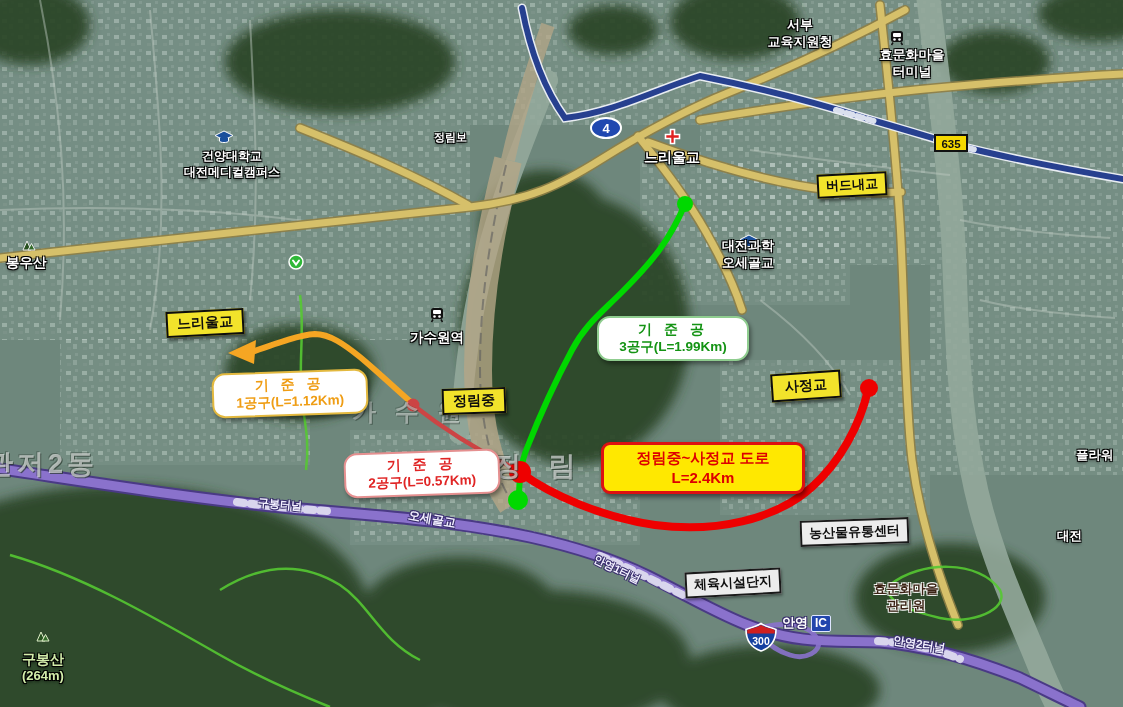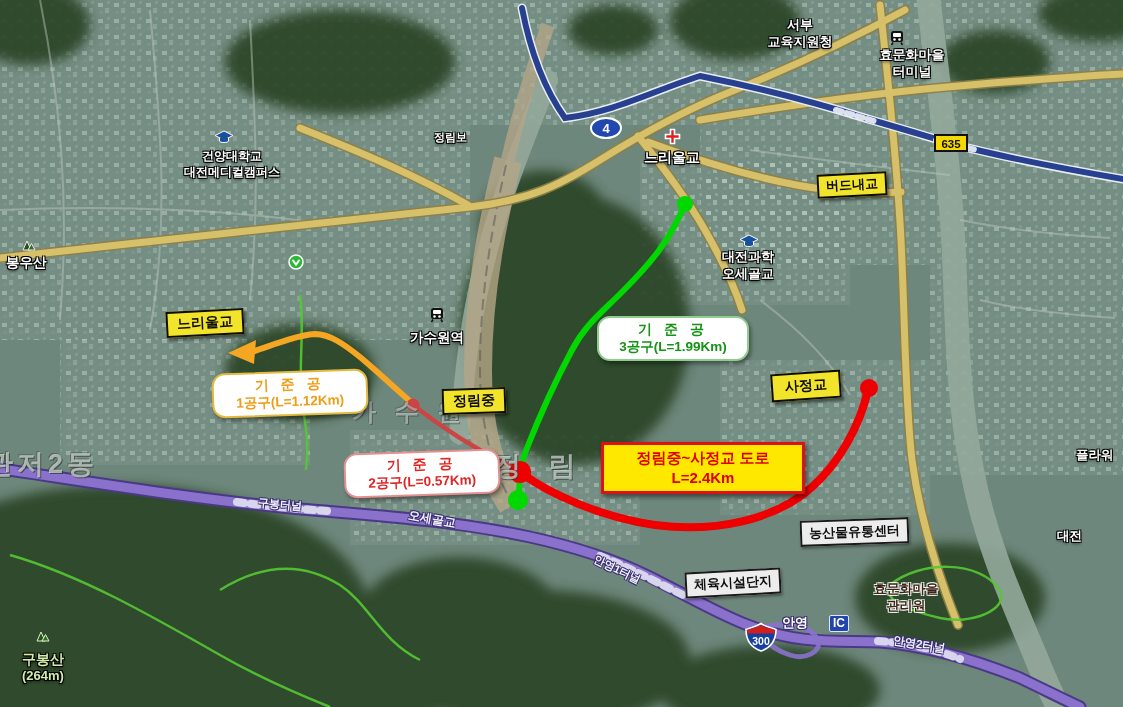--- a/index.html
+++ b/index.html
@@ -19,39 +19,39 @@
   
   .wbox{position:absolute;background:#ffffff;border-radius:13px;text-align:center;font-weight:bold;white-space:nowrap;
         padding:3px 8px 4px 8px;box-shadow:2px 3px 4px rgba(0,0,0,.4);line-height:1.25;}
   .wbox .t{display:block;font-size:14px;letter-spacing:4px;}
   .wbox .d{display:block;font-size:13.5px;}
   .wbox.s1{border:2px solid #e3b93f;color:#ef9d14;}
   .wbox.s2{border:2px solid #e59090;color:#e02525;}
   .wbox.s3{border:2px solid #8fcd8f;color:#149314;}
 
   
-  .hbox{position:absolute;background:#ffe800;border:3px solid #dd1111;border-radius:1px;color:#dd0000;font-weight:bold;
+  .hbox{position:absolute;background:#ffe800;border:3px solid #dd1111;border-radius:9px;color:#dd0000;font-weight:bold;
         text-align:center;padding:3px 10px 4px 10px;line-height:1.3;box-shadow:2px 3px 5px rgba(0,0,0,.5);white-space:nowrap;}
   .hbox .ln{display:block;font-size:15px;}
 
   
   .graybox{position:absolute;background:#ececec;border:2px solid #1a1a1a;color:#101010;font-weight:bold;font-size:13px;
            padding:2px 7px;white-space:nowrap;box-shadow:1px 2px 3px rgba(0,0,0,.4);}
 
   
   .roadtxt{position:absolute;color:#f2f0ff;font-weight:bold;font-size:11px;white-space:nowrap;
            text-shadow:-1px -1px 0 #3a2f6e,1px -1px 0 #3a2f6e,-1px 1px 0 #3a2f6e,1px 1px 0 #3a2f6e;}
 
   
   .wm{position:absolute;color:rgba(255,255,255,.58);font-weight:bold;font-size:27px;letter-spacing:10px;white-space:nowrap;
       text-shadow:1px 1px 0 rgba(40,55,45,.7),-1px -1px 0 rgba(40,55,45,.4);}
 
   .icbadge{display:inline-block;background:#2246ad;color:#fff;font-weight:bold;font-size:12px;padding:0 3px;border-radius:2px;
            border:1px solid #dfe6ff;line-height:15px;}
-  .icwrap{position:absolute;display:flex;align-items:center;gap:21px;justify-content:flex-end;}
+  .icwrap{position:absolute;display:flex;align-items:center;gap:3px;justify-content:flex-end;}
   .icname{color:#fff;font-weight:bold;font-size:13px;text-shadow:-1px -1px 0 #3a2f6e,1px -1px 0 #3a2f6e,-1px 1px 0 #3a2f6e,1px 1px 0 #3a2f6e;}
 
   .greenname{color:#d3edaa;}
   .darkpoi{color:#3a2214;text-shadow:-1px -1px 0 rgba(255,255,255,.85),1px -1px 0 rgba(255,255,255,.85),-1px 1px 0 rgba(255,255,255,.85),1px 1px 0 rgba(255,255,255,.85);}
 </style>
 </head>
 <body>
 
 <div class="stage">
 
@@ -260,21 +260,21 @@
 
   <svg class="abs" style="left:664px;top:128px;" width="17" height="17">
     <path d="M6.5,1.5 h4 v5 h5 v4 h-5 v5 h-4 v-5 h-5 v-4 h5 z" fill="#e02020" stroke="#fff" stroke-width="1.6"></path>
   </svg>
   <div class="poi" style="left:632px;top:148px;width:80px;font-size:14px;">느리울교</div>
 
   <svg class="abs" style="left:739px;top:234px;" width="20" height="15">
     <polygon points="10,1 19,5.5 10,10 1,5.5" fill="#1a4f9c" stroke="#fff" stroke-width="1"></polygon>
     <path d="M5.5,8 L5.5,11 C5.5,13 14.5,13 14.5,11 L14.5,8" fill="#1a4f9c" stroke="#fff" stroke-width="1"></path>
   </svg>
-  <div class="poi" style="left:708px;top:249px;width:80px;">
+  <div class="poi" style="left:708px;top:238px;width:80px;">
     <span class="ln">대전과학</span>
     <span class="ln">오세골교</span>
   </div>
 
   <svg class="abs" style="left:429px;top:307px;" width="16" height="16">
     <rect x="2" y="1" width="12" height="11" rx="2.5" fill="#111"></rect>
       <rect x="4" y="3" width="8" height="4" rx="1" fill="#fff"></rect>
     <circle cx="5.5" cy="9.5" r="1.3" fill="#fff"></circle>
       <circle cx="10.5" cy="9.5" r="1.3" fill="#fff"></circle>
     <path d="M4,12.5 L2.5,15 M12,12.5 L13.5,15" stroke="#111" stroke-width="1.5"></path>

